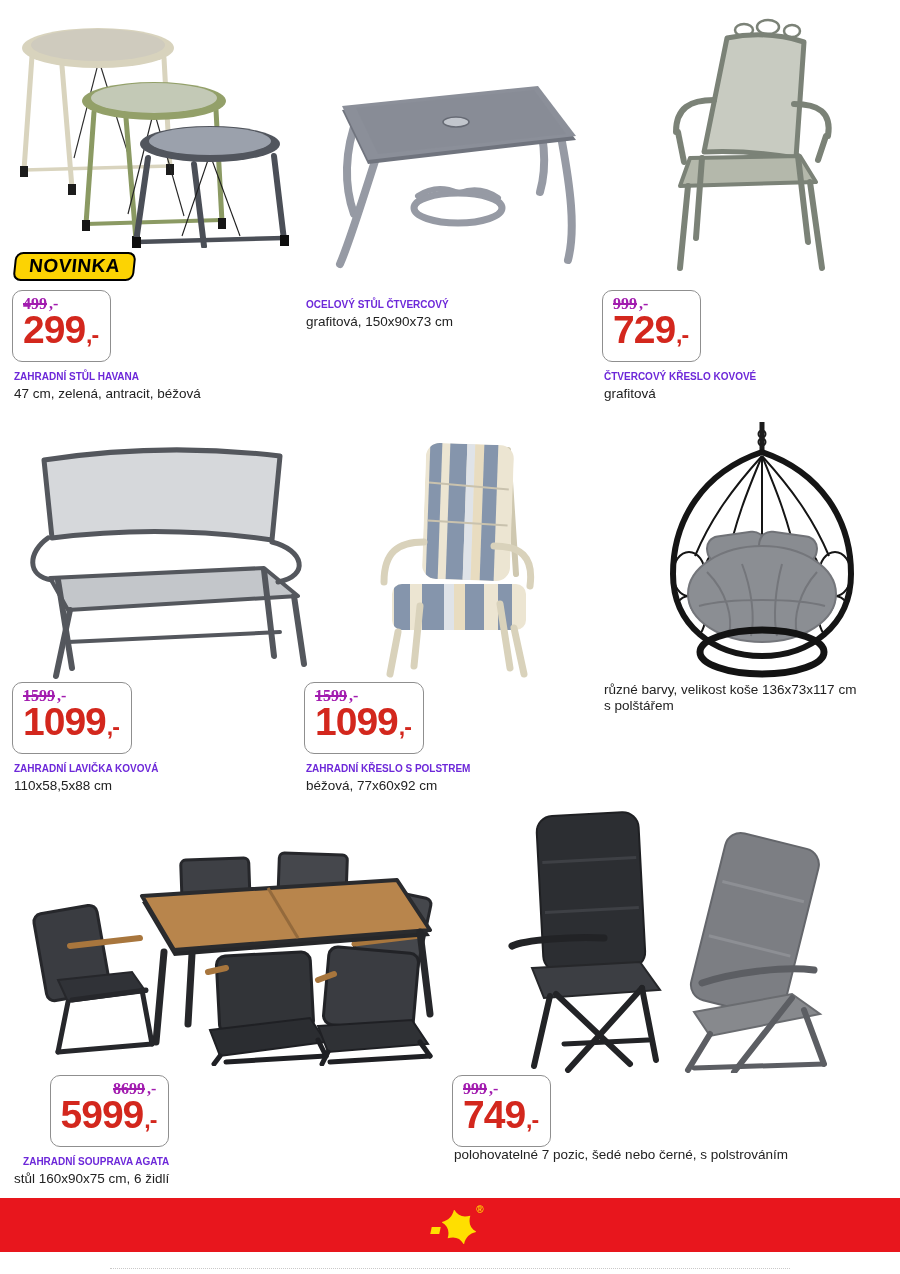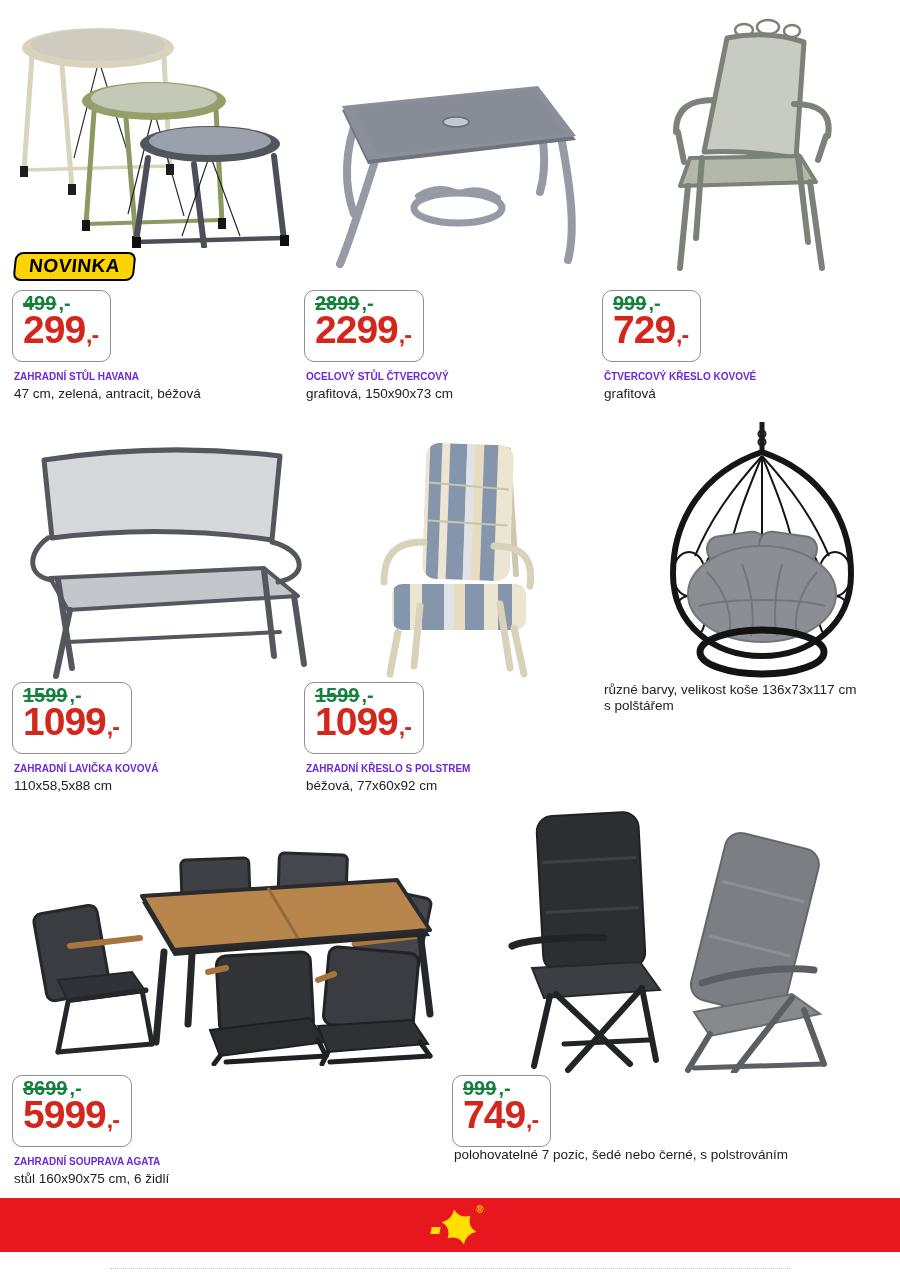--- a/index.html
+++ b/index.html
@@ -7,21 +7,21 @@
   .page{position:relative;width:900px;height:1274px;background:#fff;overflow:hidden;}
   .cell{position:absolute;}
   .photo{position:absolute;}
   .photo svg{display:block;width:100%;height:100%;}
   .badge{position:absolute;left:2px;display:inline-block;background:#fcd303;border:2.5px solid #000;
          border-radius:8px;padding:1px 13px 2px;font-size:19px;font-weight:700;color:#000;
          letter-spacing:.5px;transform:skewX(-6deg);}
   .info{position:absolute;left:0;}
   .price-box{display:inline-block;background:#fff;border:1.5px solid #8f8f8f;border-radius:10px;
              padding:4px 12px 5px 10px;min-width:58px;}
-  .old{font-size:20px;font-weight:700;color:#15803d;line-height:17px;}
+  .old{font-size:16px;font-weight:700;color:#a21caf;line-height:17px;font-family:Liberation Serif, serif;}
   .old .ov{text-decoration:line-through;text-decoration-thickness:2px;}
   .old .os{margin-left:2px;}
   .new{color:#d3271d;font-weight:700;line-height:36px;letter-spacing:-1px;}
   .new .nv{font-size:39px;}
   .new .ns{font-size:23px;margin-left:1px;}
   .title{margin:7px 0 1px 2px;font-size:10px;font-weight:700;color:#6d28d9;line-height:16px;white-space:pre-line;}
   .sub{margin:0 0 0 2px;font-size:13.5px;color:#222;line-height:16px;white-space:pre-line;max-width:300px;}
   .sub.wide{max-width:440px;}
   .footer-bar{position:absolute;left:0;top:1198px;width:900px;height:54px;background:#e8161d;
               display:flex;align-items:center;justify-content:center;}
@@ -114,24 +114,20 @@
           <path d="M106 150 C118 142 130 140 146 147"></path>
           <path d="M186 152 C174 144 162 142 148 147"></path>
         </g>
         <polygon points="30,64 226,44 264,94 56,118" fill="#70747e"></polygon>
         <polygon points="30,60 226,40 264,90 56,114" fill="#8b8f99"></polygon>
         <polygon points="44,62 222,44 254,88 66,108" fill="#84889294" opacity="0.5"></polygon>
         <ellipse cx="144" cy="76" rx="13" ry="5" fill="#c2c6cd" stroke="#666a74" stroke-width="1.5"></ellipse>
       </svg>
     </div>
     <div class="info" style="top:282px;">
-      <div class="price-box">
-        <div class="old"><span class="ov">2899</span><span class="os">,-</span></div>
-        <div class="new"><span class="nv">2299</span><span class="ns">,-</span></div>
-      </div>
       <div class="title">OCELOVÝ STŮL ČTVERCOVÝ</div>
       <div class="sub">grafitová, 150x90x73 cm</div>
     </div>
   </section>
 
   <section class="cell" style="left:602px;top:8px;width:292px;height:390px;">
     <div class="photo" style="left:30px;top:2px;width:250px;height:268px;">
       <svg viewBox="0 0 250 268">
         <g stroke="#7b8277" stroke-width="2.5" fill="none">
           <ellipse cx="112" cy="20" rx="9" ry="6"></ellipse>
@@ -340,21 +336,21 @@
           </g>
         <path d="M306 176 L322 170" stroke="#a8763d" stroke-width="6" stroke-linecap="round"></path>
         <polygon points="306,222 400,216 416,240 316,248" fill="#2f3135" stroke="#1f2024" stroke-width="2"></polygon>
         <g stroke="#1f2024" stroke-width="5" fill="none" stroke-linecap="round">
           <path d="M316 248 L310 260"></path>
             <path d="M408 238 L418 252"></path>
             <path d="M318 258 L418 252"></path>
         </g>
       </svg>
     </div>
-    <div class="info" style="top:277px;">
+    <div class="info" style="top:277px;text-align:right;">
       <div class="price-box">
         <div class="old"><span class="ov">8699</span><span class="os">,-</span></div>
         <div class="new"><span class="nv">5999</span><span class="ns">,-</span></div>
       </div>
       <div class="title">ZAHRADNÍ SOUPRAVA AGATA</div>
       <div class="sub">stůl 160x90x75 cm, 6 židlí</div>
     </div>
   </section>
 
   <section class="cell" style="left:452px;top:798px;width:440px;height:380px;">

